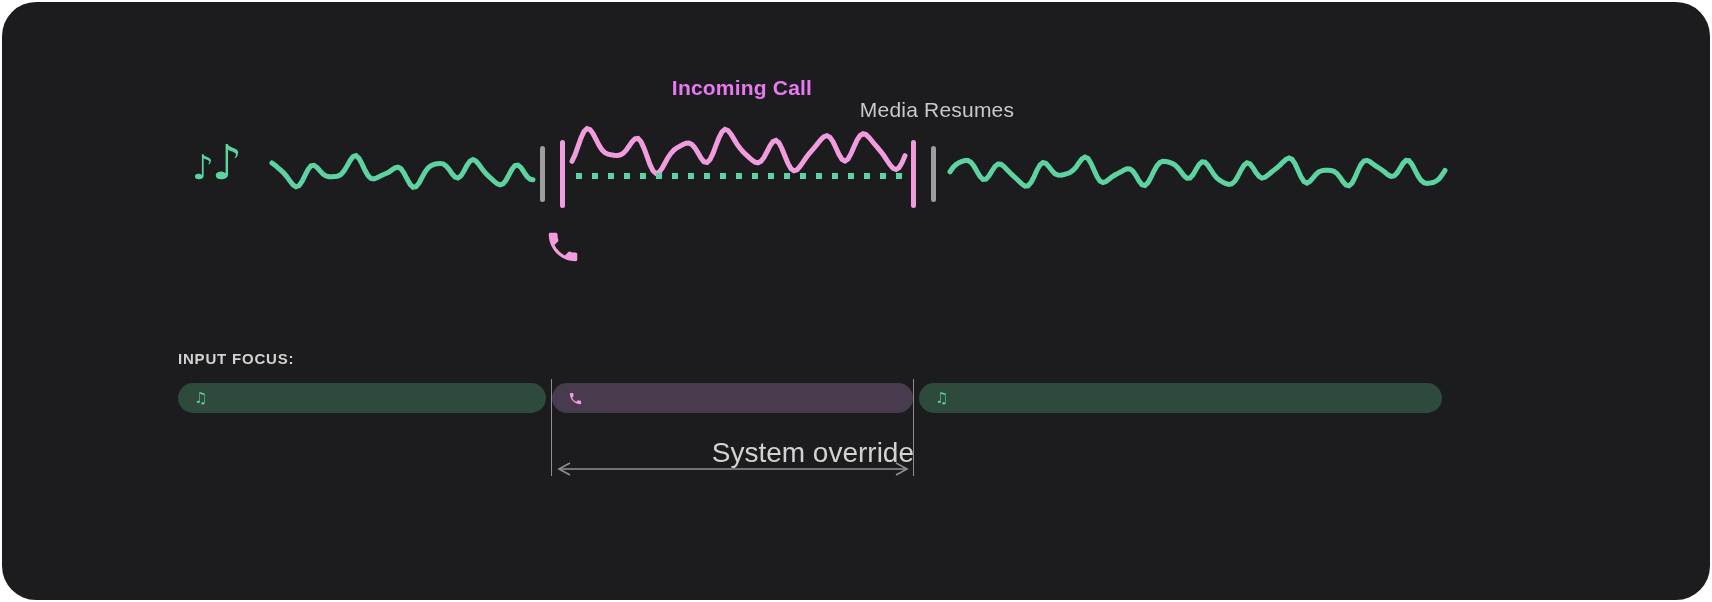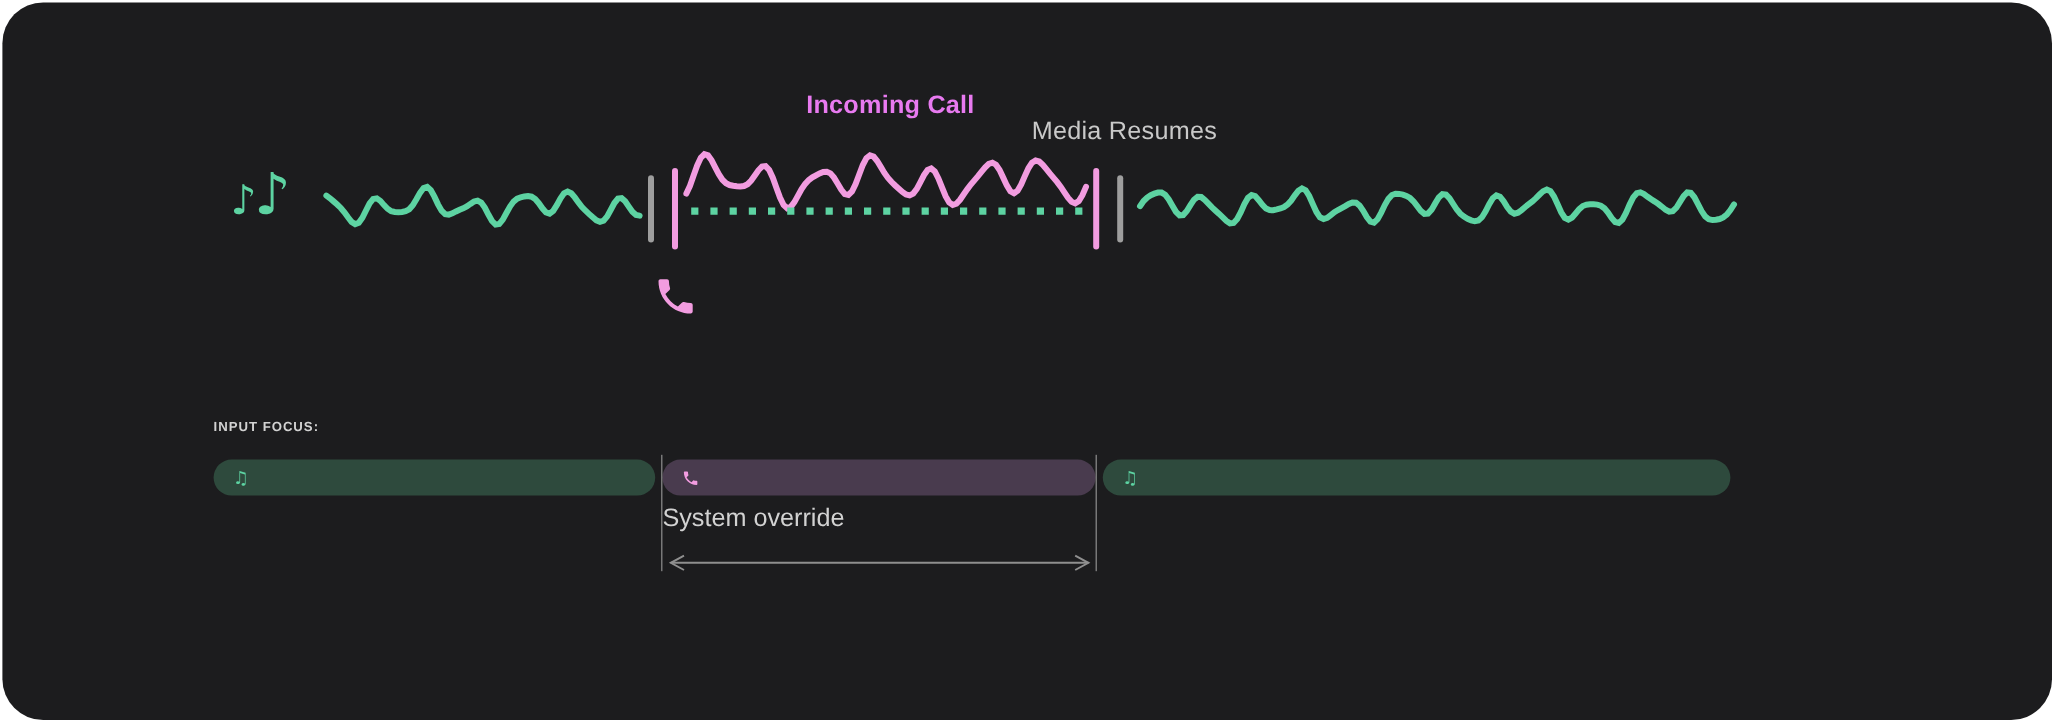--- a/index.html
+++ b/index.html
@@ -45,21 +45,21 @@
   .tl-label.call{
     color: var(--call-label, #e87af0);
     font-weight:600;
   }
   .phone-large{position:absolute; left:544px; top:228px; width:38px; height:38px;}
   .phone-large svg{width:38px; height:38px; display:block;}
 
   
   .focus-heading{
     position:absolute; left:178px; top:350px;
-    font-size:11px; font-weight:bold;
+    font-size:15px; font-weight:bold;
     letter-spacing:.8px;
     color: var(--text-light, #d0d0d0);
   }
   .pill{
     position:absolute; top:383px; height:30px;
     border-radius:15px;
     display:flex; align-items:center;
     padding-left:16px;
     box-sizing:border-box;
   }
@@ -71,23 +71,23 @@
     color: var(--media, #5dd3a2);
     line-height:1;
   }
   .pill .phone-glyph svg{width:15px; height:15px; display:block;}
 
   .guide-line{
     position:absolute; top:379px; width:1px; height:97px;
     background: var(--guide, #8a8a8a);
   }
   .override-label{
-    position:absolute; left:552px; top:420px; width:362px;
-    text-align:left;
-    font-size:21px;
+    position:absolute; left:552px; top:437px; width:362px;
+    text-align:right;
+    font-size:28px;
     color: var(--text-light, #d0d0d0);
   }
   .override-arrow{position:absolute; left:554px; top:460px;}
 </style>
 </head>
 <body>
 
 <div class="stage">
   <div class="panel"></div>
 

